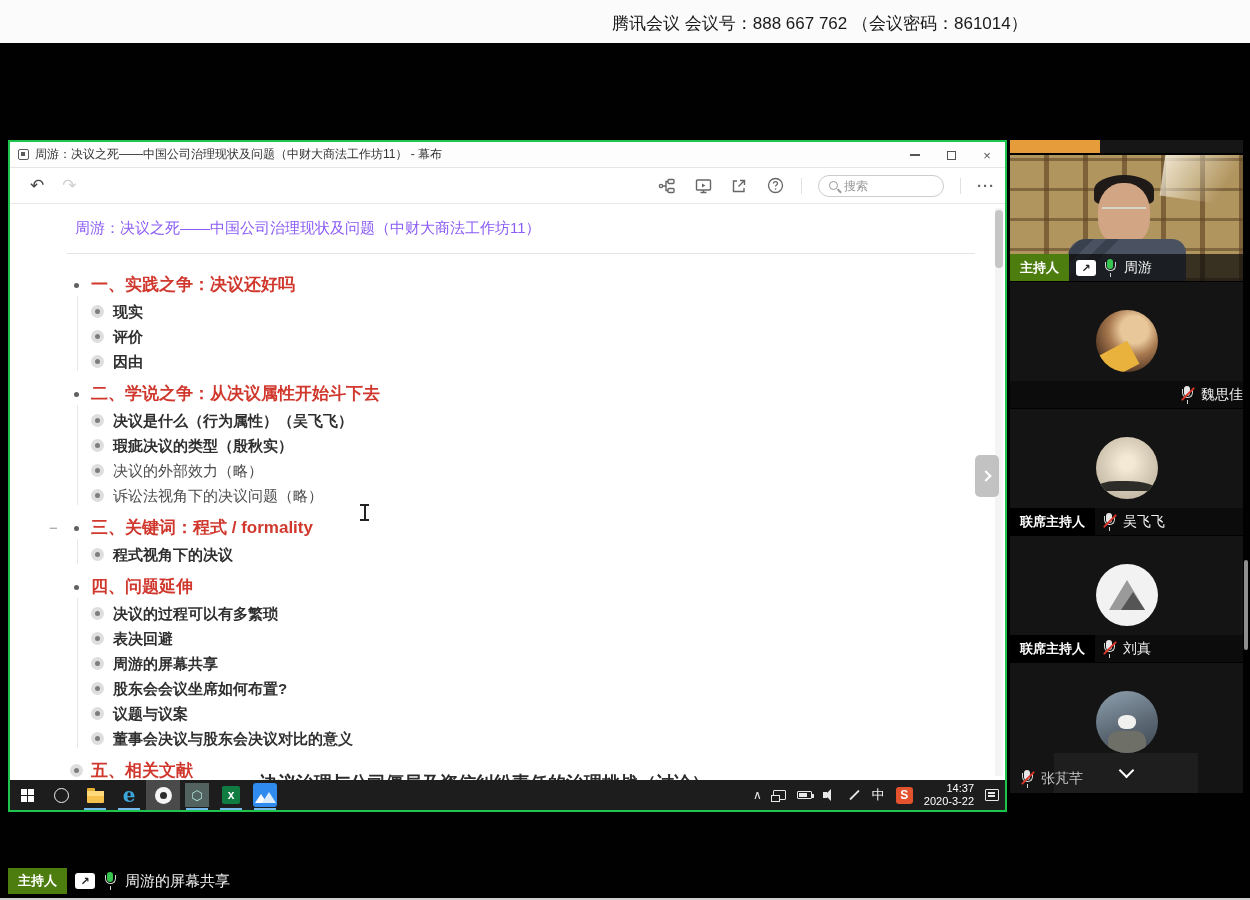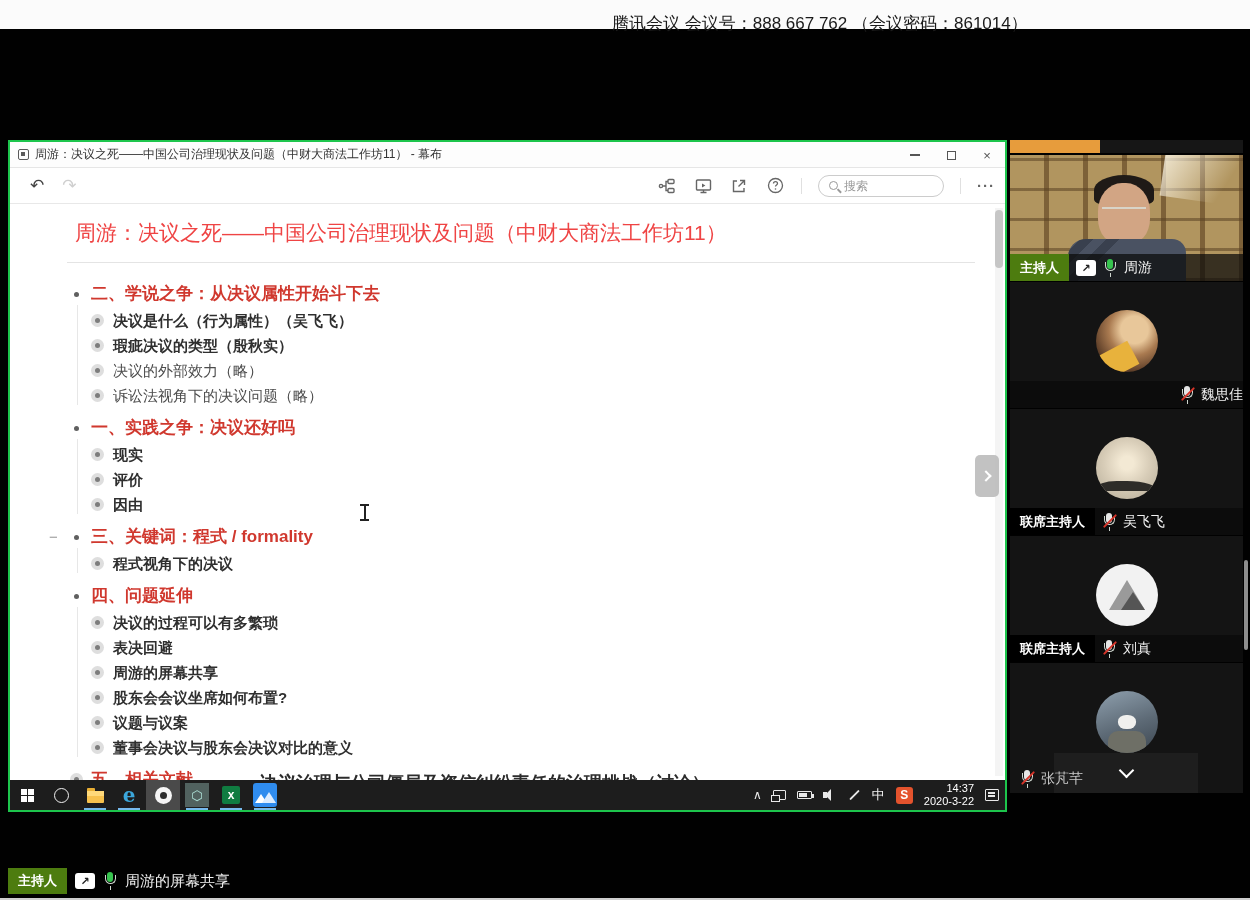--- a/index.html
+++ b/index.html
@@ -1,20 +1,20 @@
 <!DOCTYPE html>
 <html><head>
 <meta charset="utf-8">
 <style>
   * { margin:0; padding:0; box-sizing:border-box; }
   body { background:#000; font-family:"Liberation Sans","DejaVu Sans",sans-serif; }
   .stage { position:relative; width:1250px; height:900px; background:#010101; overflow:hidden; }
 
   
-  .meeting-bar { position:absolute; left:0; top:0; width:1250px; height:29px; background:#fbfbfb; }
+  .meeting-bar { position:absolute; left:0; top:0; width:1250px; height:43px; background:#fbfbfb; }
   .meeting-bar .txt { position:absolute; left:612px; top:12px; font-size:17px; color:#1a1a1a; }
 
   
   .share-region { position:absolute; left:8px; top:140px; width:999px; height:672px;
                   border:2px solid #1dc54c; background:#fff; }
 
   
   .titlebar { position:relative; height:26px; background:#fdfdfd; border-bottom:1px solid #e6e6e6;
               display:flex; align-items:center; padding-left:8px; }
   .app-ico { width:11px; height:11px; border:1.5px solid #5a5a5a; border-radius:2px; margin-right:6px; position:relative; }
@@ -39,21 +39,21 @@
   .mag { position:relative; width:9px; height:9px; border:1.5px solid #999; border-radius:50%; }
   .mag::after { content:""; position:absolute; left:7px; top:8px; width:5px; height:1.5px; background:#999; transform:rotate(45deg); }
   .search-pill input { border:none; outline:none; width:80px; font-size:12px; color:#333;
                        font-family:"Liberation Sans","DejaVu Sans",sans-serif; background:transparent; }
   .search-pill input::placeholder { color:#999; }
   .more-dots { color:#666; font-size:15px; font-weight:bold; letter-spacing:1px; }
 
   
   .doc { position:absolute; left:0; top:63px; right:0; bottom:30px; background:#fff; overflow:hidden;
          padding:14px 30px 0 57px; }
-  .doc-title { font-size:21px; color:#ef4444; padding-left:8px; }
+  .doc-title { font-size:15px; color:#8b5cf6; padding-left:8px; }
   .doc-hr { height:1px; background:#e4e4e4; margin:15px 0 16px 0; }
 
   .sec { position:relative; margin-bottom:5px; }
   .sec.haskids::before { content:""; position:absolute; left:10px; top:26px; bottom:3px; width:1px; background:#e7e7e7; }
   .h-row { position:relative; height:29px; line-height:29px; padding-left:24px;
            font-size:17px; font-weight:bold; color:#d0382e; }
   .h-row .dot { position:absolute; left:7px; top:13px; width:5px; height:5px; border-radius:50%; background:#606060; }
   .h-row .ringb { position:absolute; left:2px; top:9px; }
   .minus-handle { position:absolute; left:-18px; top:0; color:#9a9a9a; font-weight:normal; font-size:15px; }
   .c-row { position:relative; height:25px; line-height:25px; padding-left:46px; font-size:15px;
@@ -254,32 +254,32 @@
         <span class="tb-sep"></span>
         <span class="more-dots">···</span>
       </div>
     </div>
 
     <div class="doc">
       <div class="doc-title">周游：决议之死——中国公司治理现状及问题（中财大商法工作坊11）</div>
       <div class="doc-hr"></div>
 
       <div class="sec haskids">
+        <div class="h-row"><span class="dot"></span><span>一、实践之争：决议还好吗</span></div>
+        <div class="c-row"><span class="ring"></span><span>现实</span></div>
+        <div class="c-row"><span class="ring"></span><span>评价</span></div>
+        <div class="c-row"><span class="ring"></span><span>因由</span></div>
+      </div>
+
+      <div class="sec haskids">
         <div class="h-row"><span class="dot"></span><span>二、学说之争：从决议属性开始斗下去</span></div>
         <div class="c-row"><span class="ring"></span><span>决议是什么（行为属性）（吴飞飞）</span></div>
         <div class="c-row"><span class="ring"></span><span>瑕疵决议的类型（殷秋实）</span></div>
         <div class="c-row lite"><span class="ring"></span><span>决议的外部效力（略）</span></div>
         <div class="c-row lite"><span class="ring"></span><span>诉讼法视角下的决议问题（略）</span></div>
-      </div>
-
-      <div class="sec haskids">
-        <div class="h-row"><span class="dot"></span><span>一、实践之争：决议还好吗</span></div>
-        <div class="c-row"><span class="ring"></span><span>现实</span></div>
-        <div class="c-row"><span class="ring"></span><span>评价</span></div>
-        <div class="c-row"><span class="ring"></span><span>因由</span></div>
       </div>
 
       <div class="sec haskids">
         <div class="h-row">
           <span class="minus-handle">−</span>
           <span class="dot"></span><span>三、关键词：程式 / formality</span>
         </div>
         <div class="c-row"><span class="ring"></span><span>程式视角下的决议</span></div>
       </div>
 

